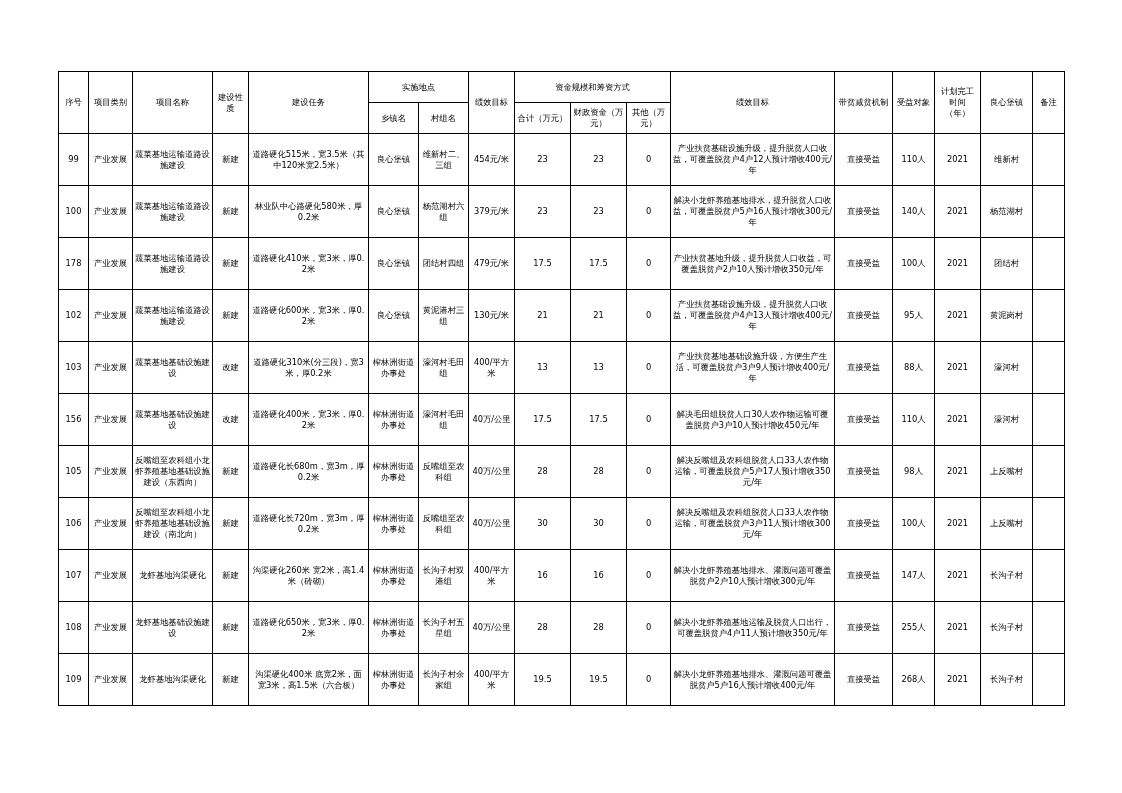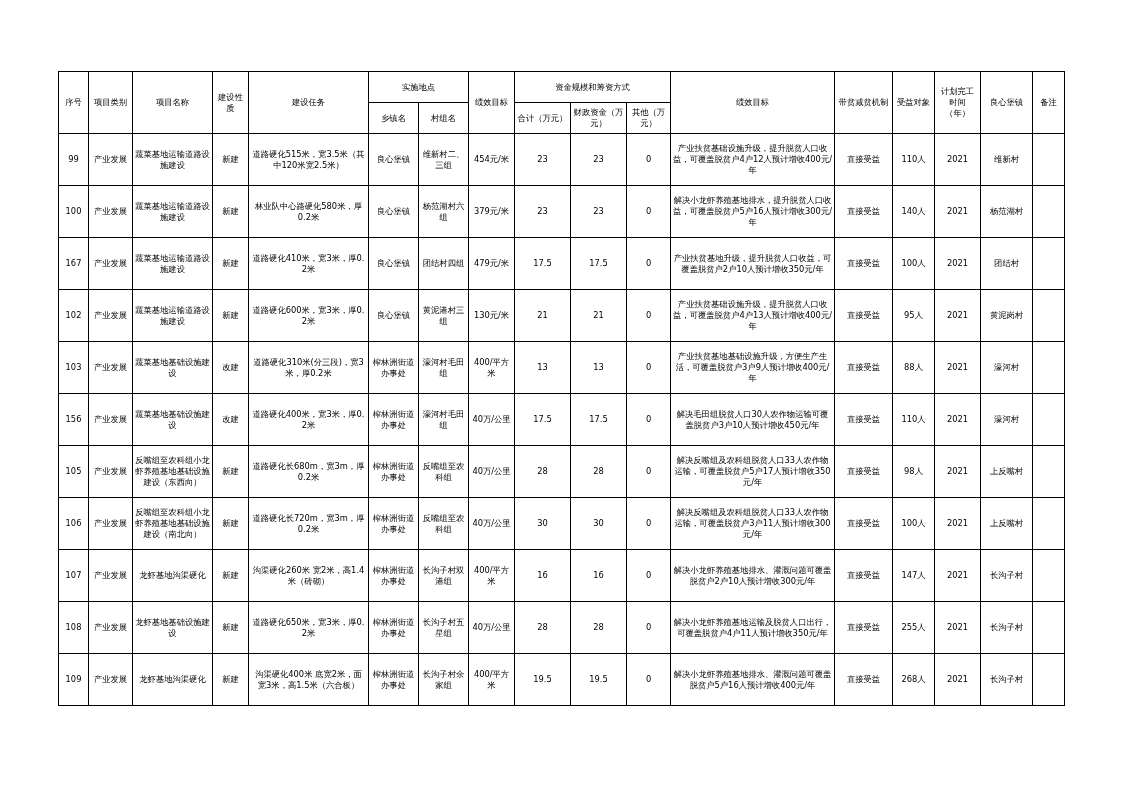--- a/index.html
+++ b/index.html
@@ -156,21 +156,21 @@
             <td>23</td>
             <td>0</td>
             <td class="left">解决小龙虾养殖基地排水，提升脱贫人口收益，可覆盖脱贫户5户16人预计增收300元/年</td>
             <td>直接受益</td>
             <td>140人</td>
             <td>2021</td>
             <td>杨范湖村</td>
             <td></td>
           </tr>
           <tr>
-            <td>167</td>
+            <td>178</td>
             <td>产业发展</td>
             <td>蔬菜基地运输道路设施建设</td>
             <td>新建</td>
             <td class="left">道路硬化410米，宽3米，厚0.2米</td>
             <td>良心堡镇</td>
             <td>团结村四组</td>
             <td>479元/米</td>
             <td>17.5</td>
             <td>17.5</td>
             <td>0</td>

